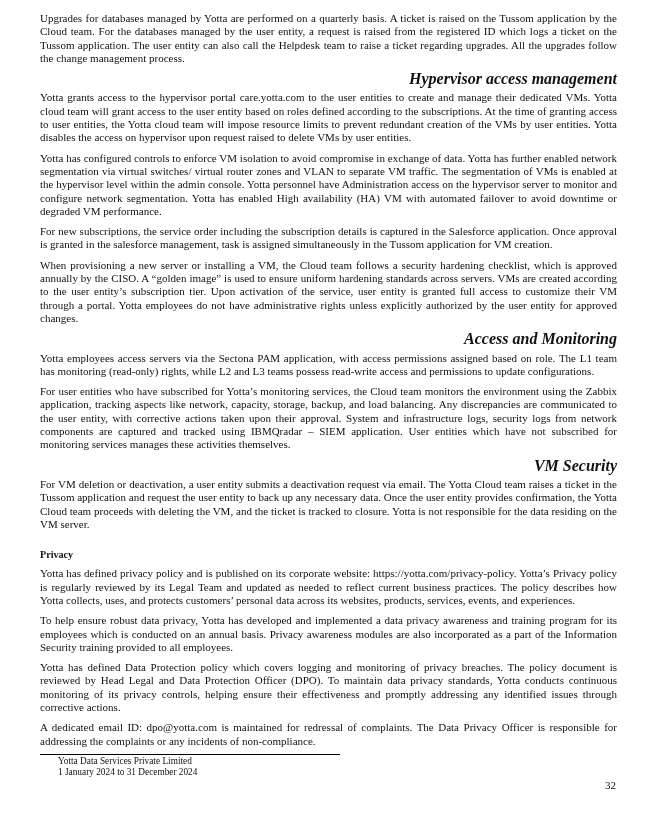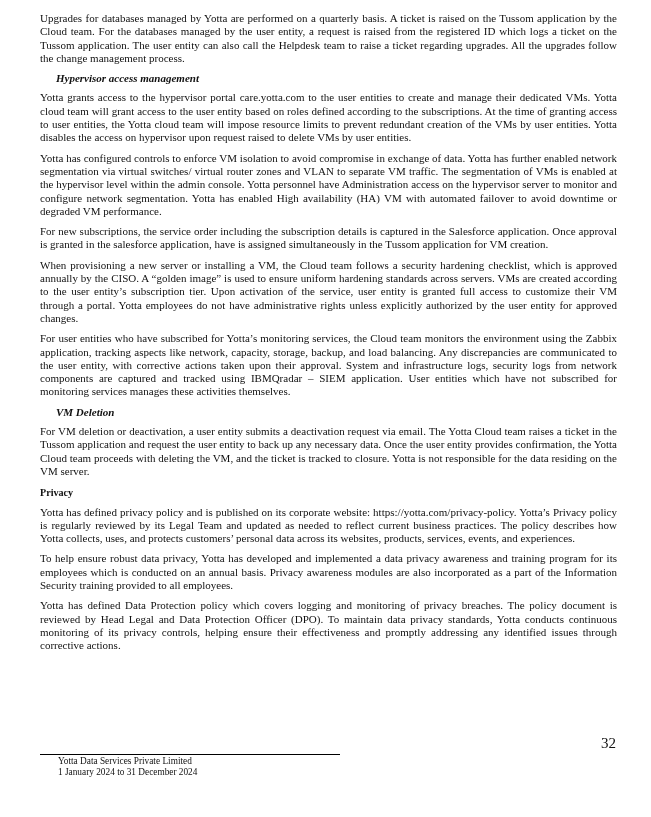--- a/index.html
+++ b/index.html
@@ -9,71 +9,75 @@
     color: #111111;
   }
   .page { position: absolute; left: 40px; top: 12px; width: 577px; }
   p.body {
     margin: 0 0 7px 0;
     font-size: 11px;
     line-height: 13.3px;
     text-align: justify;
   }
   h3.sub {
-    margin: 0 0 6px 16px;
-    font-size: 11px;
+    margin: 0 0 6px 8px;
+    font-size: 16px;
     line-height: 13.3px;
     font-weight: bold;
     font-style: italic;
+    text-align: right;
   }
   h3.main {
-    margin: 8px 0 6px 0;
+    margin: 17px 0 6px 0;
     font-size: 10.1px;
     line-height: 13.3px;
     font-weight: bold;
     font-style: normal;
   }
   .footer-rule {
     position: absolute; left: 40px; top: 754px; width: 300px; height: 0;
     border-top: 1px solid #000000;
   }
   .footer {
     position: absolute; left: 58px; top: 756px;
     font-size: 9.3px; line-height: 11px;
   }
   .footer .period { }
   .page-number {
-    position: absolute; right: 35px; top: 735px;
-    font-size: 15px;
+    position: absolute; right: 35px; top: 779px;
+    font-size: 11px;
     text-align: center;
   }
 </style>
 </head>
 <body>
 
 <div class="page">
 
   <p class="body">Upgrades for databases managed by Yotta are performed on a quarterly basis. A ticket is raised on the Tussom application by the Cloud team. For the databases managed by the user entity, a request is raised from the registered ID which logs a ticket on the Tussom application. The user entity can also call the Helpdesk team to raise a ticket regarding upgrades. All the upgrades follow the change management process.</p>
 
   <h3 class="sub">Hypervisor access management</h3>
   <p class="body">Yotta grants access to the hypervisor portal care.yotta.com to the user entities to create and manage their dedicated VMs. Yotta cloud team will grant access to the user entity based on roles defined according to the subscriptions. At the time of granting access to user entities, the Yotta cloud team will impose resource limits to prevent redundant creation of the VMs by user entities. Yotta disables the access on hypervisor upon request raised to delete VMs by user entities.</p>
 
   <p class="body">Yotta has configured controls to enforce VM isolation to avoid compromise in exchange of data. Yotta has further enabled network segmentation via virtual switches/ virtual router zones and VLAN to separate VM traffic. The segmentation of VMs is enabled at the hypervisor level within the admin console. Yotta personnel have Administration access on the hypervisor server to monitor and configure network segmentation. Yotta has enabled High availability (HA) VM with automated failover to avoid downtime or degraded VM performance.</p>
-  <p class="body">For new subscriptions, the service order including the subscription details is captured in the Salesforce application. Once approval is granted in the salesforce application, have is assigned simultaneously in the Tussom application for VM creation.</p>
+  <p class="body">For new subscriptions, the service order including the subscription details is captured in the Salesforce application. Once approval is granted in the salesforce management, task is assigned simultaneously in the Tussom application for VM creation.</p>
   <p class="body">When provisioning a new server or installing a VM, the Cloud team follows a security hardening checklist, which is approved annually by the CISO. A “golden image” is used to ensure uniform hardening standards across servers. VMs are created according to the user entity’s subscription tier. Upon activation of the service, user entity is granted full access to customize their VM through a portal. Yotta employees do not have administrative rights unless explicitly authorized by the user entity for approved changes.</p>
 
+  <h3 class="sub">Access and Monitoring</h3>
+  <p class="body">Yotta employees access servers via the Sectona PAM application, with access permissions assigned based on role. The L1 team has monitoring (read-only) rights, while L2 and L3 teams possess read-write access and permissions to update configurations.</p>
   <p class="body">For user entities who have subscribed for Yotta’s monitoring services, the Cloud team monitors the environment using the Zabbix application, tracking aspects like network, capacity, storage, backup, and load balancing. Any discrepancies are communicated to the user entity, with corrective actions taken upon their approval. System and infrastructure logs, security logs from network components are captured and tracked using IBMQradar – SIEM application. User entities which have not subscribed for monitoring services manages these activities themselves.</p>
 
-  <h3 class="sub">VM Deletion</h3>
+  <h3 class="sub">VM Security</h3>
   <p class="body">For VM deletion or deactivation, a user entity submits a deactivation request via email. The Yotta Cloud team raises a ticket in the Tussom application and request the user entity to back up any necessary data. Once the user entity provides confirmation, the Yotta Cloud team proceeds with deleting the VM, and the ticket is tracked to closure. Yotta is not responsible for the data residing on the VM server.</p>
 
   <h3 class="main">Privacy</h3>
   <p class="body">Yotta has defined privacy policy and is published on its corporate website: https://yotta.com/privacy-policy. Yotta’s Privacy policy is regularly reviewed by its Legal Team and updated as needed to reflect current business practices. The policy describes how Yotta collects, uses, and protects customers’ personal data across its websites, products, services, events, and experiences.</p>
   <p class="body">To help ensure robust data privacy, Yotta has developed and implemented a data privacy awareness and training program for its employees which is conducted on an annual basis. Privacy awareness modules are also incorporated as a part of the Information Security training provided to all employees.</p>
   <p class="body">Yotta has defined Data Protection policy which covers logging and monitoring of privacy breaches. The policy document is reviewed by Head Legal and Data Protection Officer (DPO). To maintain data privacy standards, Yotta conducts continuous monitoring of its privacy controls, helping ensure their effectiveness and promptly addressing any identified issues through corrective actions.</p>
+  <p class="body">A dedicated email ID: dpo@yotta.com is maintained for redressal of complaints. The Data Privacy Officer is responsible for addressing the complaints or any incidents of non-compliance.</p>
 
 </div>
 
 <div class="footer-rule"></div>
 <div class="footer">
   <div>Yotta Data Services Private Limited</div>
   <div class="period">1 January 2024 to 31 December 2024</div>
 </div>
 <div class="page-number">32</div>
 

